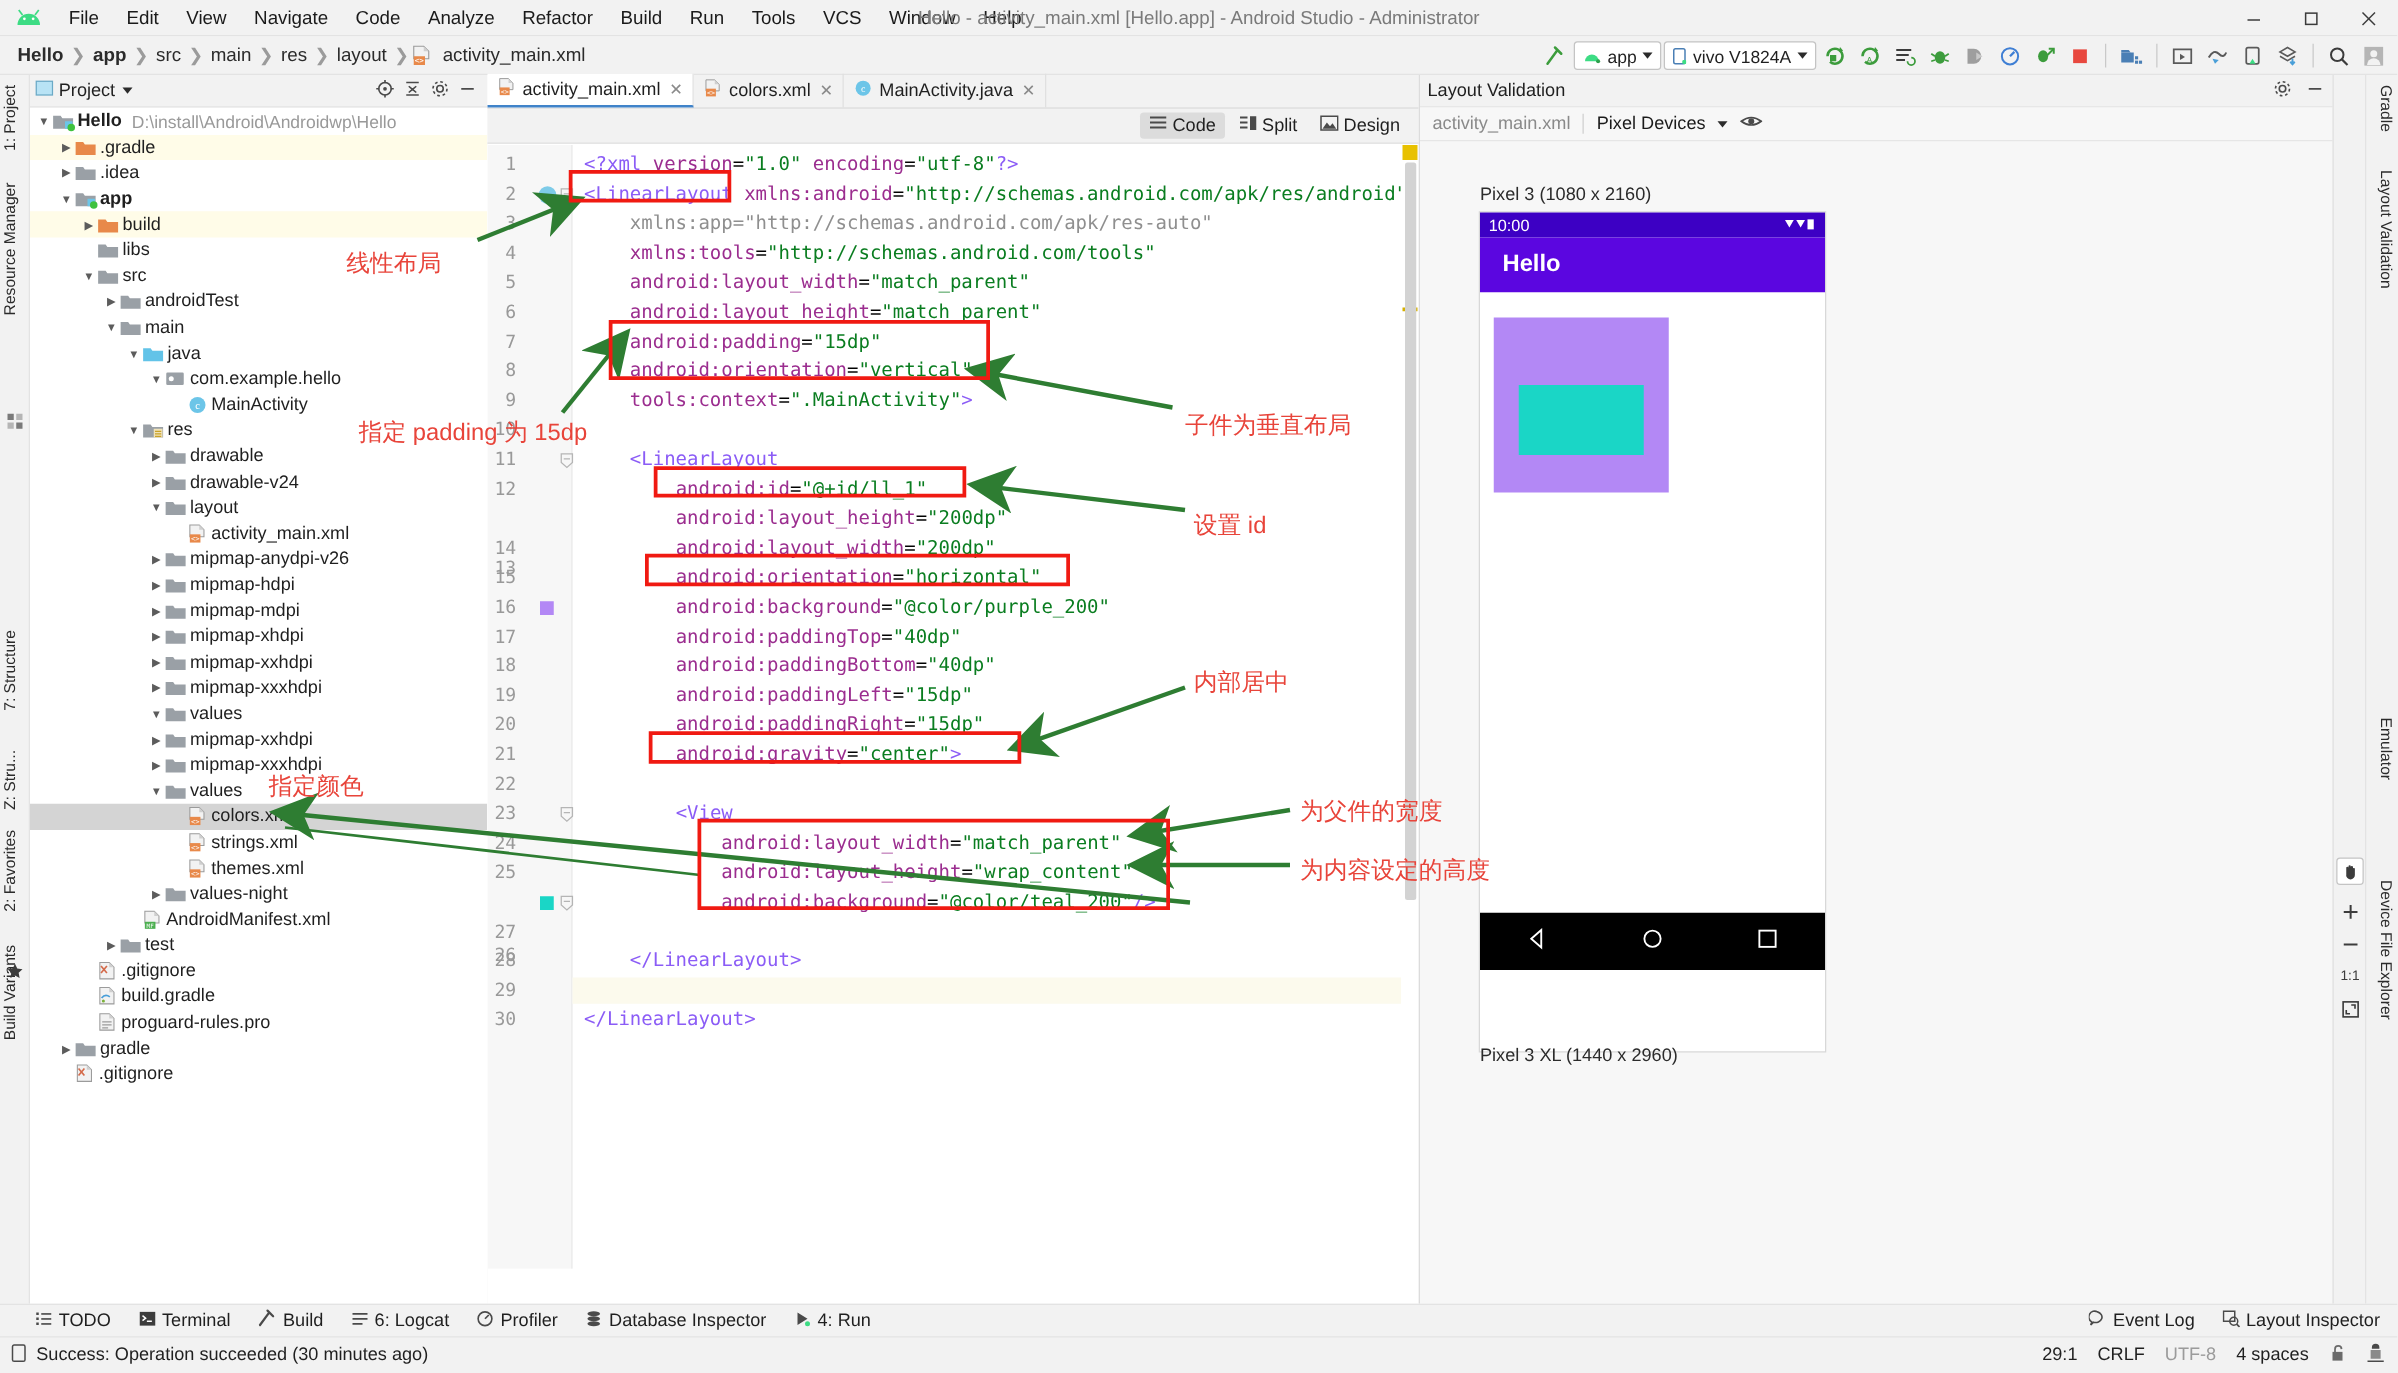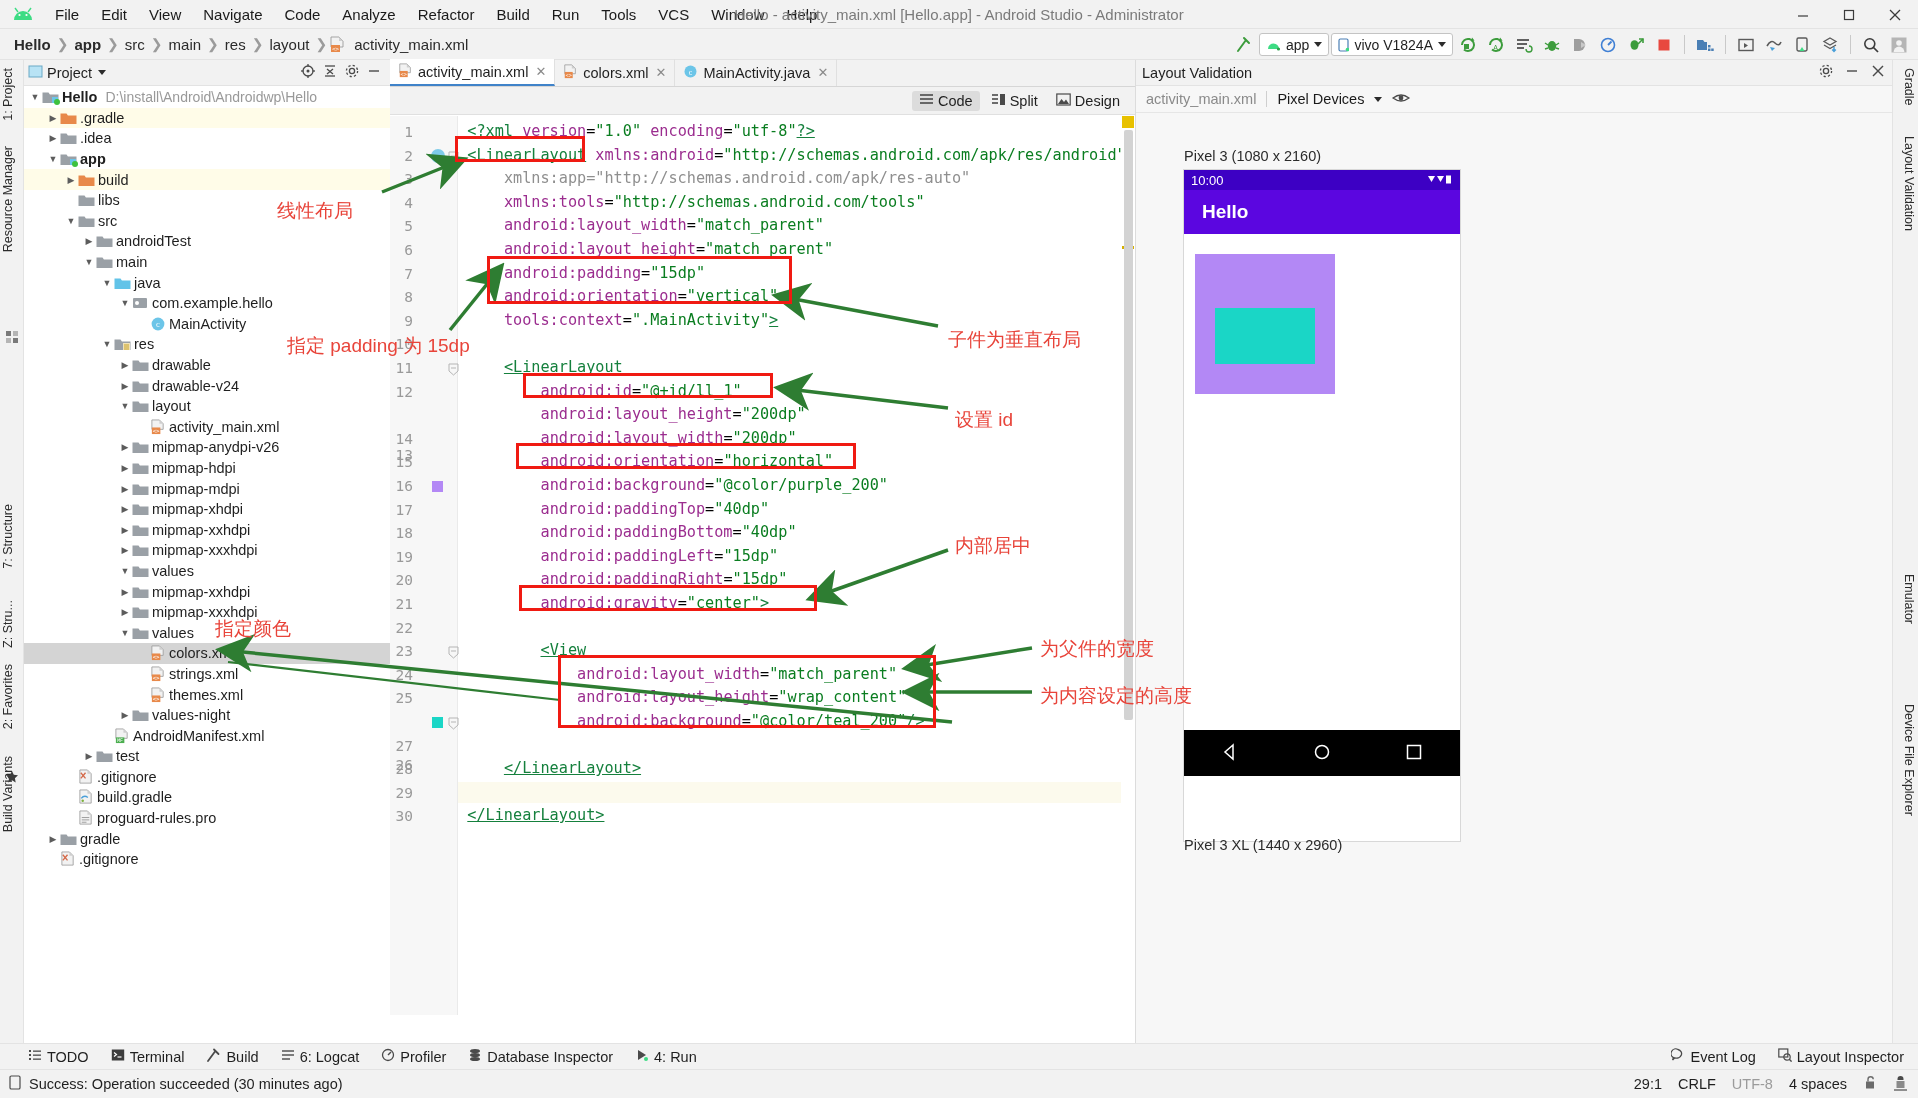--- a/index.html
+++ b/index.html
@@ -100,21 +100,21 @@
   .etab.active { background:#fff; border-bottom:2px solid #4083c9; }
   .tab-x { color:#8a8a8a; font-size:13px; margin-left:2px;}
   .modebar { height:28px; display:flex; align-items:center; justify-content:flex-end; background:#f2f2f2; padding-right:8px; gap:4px; border-bottom:1px solid #e0e0e0;}
   .modebtn { display:flex; align-items:center; gap:4px; font-size:14.5px; padding:2px 7px; border-radius:3px; color:#1f1f1f;}
   .modebtn.sel { background:#dcdcdc; }
   .codearea { position:absolute; left:0; top:56px; right:0; bottom:28px; background:#fff; overflow:hidden; }
   .gutter { position:absolute; left:0; top:0; width:68px; height:100%; background:#f7f7f7; border-right:1px solid #eaeaea;}
   .lnum { position:absolute; right:44px; font-size:14.5px; color:#999; font-family:"DejaVu Sans Mono", monospace; text-align:right; width:26px;}
   .code { position:absolute; left:68px; top:0; right:0; bottom:0; font-family:"DejaVu Sans Mono", monospace; font-size:15.2px; }
   .cl { position:absolute; white-space:pre; }
-  .k-tag  { color:#15803d;text-decoration:underline; }
+  .k-tag  { color:#8b5cf6; }
   .k-attr { color:#9b2d8f; }
   .k-str  { color:#0a7d20; }
   .k-plain{ color:#000000; }
   .k-gray { color:#8f8f8f; }
   .scroll-track { position:absolute; right:0; top:56px; width:14px; bottom:28px; background:#fff; }
   .scroll-thumb { position:absolute; right:2px; width:9px; background:#d3d3d3; border-radius:2px;}
   .statusline { position:absolute; left:0; bottom:0; height:28px; width:100%; background:#f2f2f2; border-top:1px solid #e0e0e0; display:flex; align-items:center; padding-left:70px; font-size:14.5px; color:#2b2b2b;}
   .caretline { position:absolute; left:68px; right:14px; height:21px; background:#fcfaed; }
   .caretbar { position:absolute; width:1.5px; height:17px; background:#000; }
 
@@ -1085,20 +1085,48 @@
               </svg></span>
           <span><svg width="18" height="18" viewBox="0 0 18 18">
                 <rect x="2.5" y="2.5" width="13" height="13" fill="none" stroke="#fff" stroke-width="1.5"></rect>
               </svg></span>
         </div>
       </div>
 
       <div class="devlabel" style="left:48px; top:723px;">Pixel 3 XL (1440 x 2960)</div>
     </div>
 
+    <div class="rsidebtns">
+      <div class="rbtn boxed" style="margin-top:626px;">
+        <svg width="14" height="14" viewBox="0 0 14 14">
+            <path d="M4 10 V4.2 a0.9 0.9 0 0 1 1.8 0 V3 a0.9 0.9 0 0 1 1.8 0 v0.6 a0.9 0.9 0 0 1 1.8 0 v1 a0.9 0.9 0 0 1 1.5 .8 V10 a3.5 3.5 0 0 1 -7 0z" fill="#3c3c3c"></path>
+          </svg>
+      </div>
+      <div class="rbtn" style="margin-top:8px;">
+        <svg width="15" height="15" viewBox="0 0 15 15">
+            <line x1="7.5" y1="2" x2="7.5" y2="13" stroke="#3c3c3c" stroke-width="1.6"></line>
+            <line x1="2" y1="7.5" x2="13" y2="7.5" stroke="#3c3c3c" stroke-width="1.6"></line>
+          </svg>
+      </div>
+      <div class="rbtn">
+        <svg width="15" height="15" viewBox="0 0 15 15">
+            <line x1="2" y1="7.5" x2="13" y2="7.5" stroke="#3c3c3c" stroke-width="1.6"></line>
+          </svg>
+      </div>
+      <div class="rbtn">
+        <span style="font-size:11px;color:#3c3c3c;">1:1</span>
+      </div>
+      <div class="rbtn">
+        <svg width="15" height="15" viewBox="0 0 15 15">
+            <rect x="1.5" y="1.5" width="12" height="12" fill="none" stroke="#3c3c3c" stroke-width="1.3"></rect>
+            <path d="M4 8 L4 11 L7 11" fill="none" stroke="#3c3c3c" stroke-width="1.3"></path>
+            <path d="M11 7 L11 4 L8 4" fill="none" stroke="#3c3c3c" stroke-width="1.3"></path>
+          </svg>
+      </div>
+    </div>
   </div>
 
   <div class="rstrip">
     <div class="vtabr" style="top:4px;">Gradle</div>
     <div class="vtabr" style="top:72px;">Layout Validation</div>
     <div class="vtabr" style="top:510px;">Emulator</div>
     <div class="vtabr" style="top:640px;">Device File Explorer</div>
   </div>
 
   <div class="toolwin">

